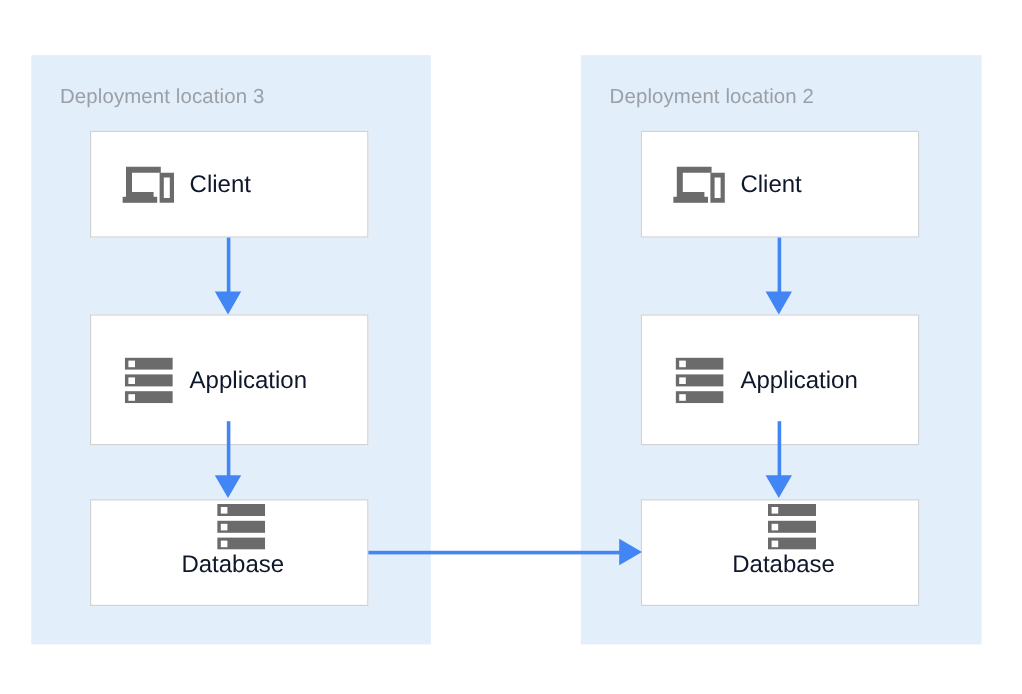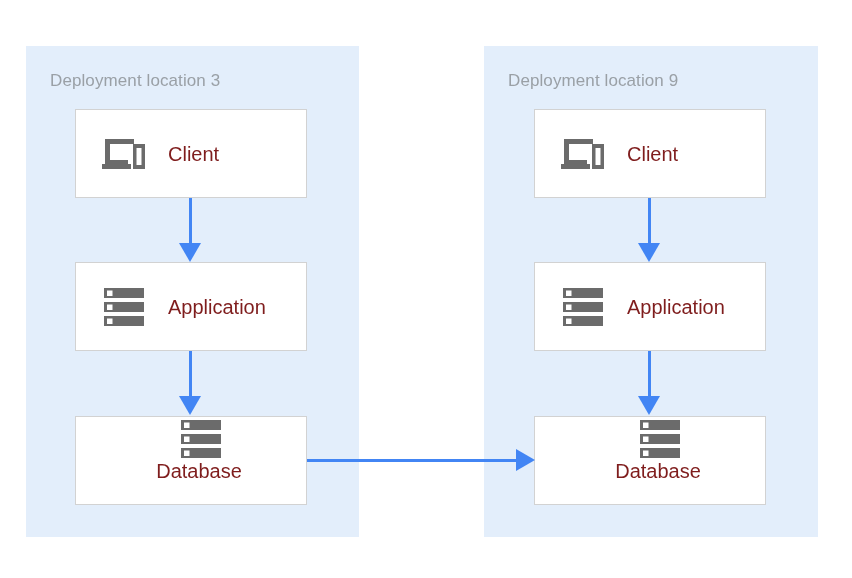--- a/index.html
+++ b/index.html
@@ -50,31 +50,31 @@
     width: 56px;
     height: 44px;
     margin-left: 20px;
     flex: 0 0 auto;
     display: flex;
     align-items: center;
     justify-content: center;
   }
   .node-label {
     font-size: 20px;
-    color: #7f1d1d;
-    margin-left: 16px;
+    color: #0f172a;
+    margin-left: 6px;
     white-space: nowrap;
     line-height: 1;
   }
 
   
   .col-a { left: 75px;  width: 232px; }
   .col-b { left: 534px; width: 232px; }
   .row-client { top: 109px; height: 89px; }
-  .row-app    { top: 262px; height: 89px; }
+  .row-app    { top: 262px; height: 109px; }
   .row-db     { top: 416px; height: 89px; flex-direction: column; }
 
   
   .arrow-line {
     position: absolute;
     background: #4285f4;
   }
   .v-line { width: 3px; }
   .h-line { height: 3px; }
 
@@ -141,21 +141,21 @@
         <rect x="0" y="14" width="40" height="10" fill="#6b6b6b"></rect>
         <rect x="3" y="16.5" width="5.5" height="5.5" fill="#ffffff"></rect>
         <rect x="0" y="28" width="40" height="10" fill="#6b6b6b"></rect>
         <rect x="3" y="30.5" width="5.5" height="5.5" fill="#ffffff"></rect>
       </svg>
     </span>
     <span class="node-label">Database</span>
   </div>
 
   <div id="region-2" class="region"></div>
-  <div id="region-2-label" class="region-label">Deployment location 9</div>
+  <div id="region-2-label" class="region-label">Deployment location 2</div>
 
   <div class="node col-b row-client">
     <span class="node-icon">
       <svg class="icon-svg" width="44" height="34" viewBox="0 0 44 34" aria-hidden="true">
         <path d="M3 2 H32 V7 H8 V23 H26 V28 H3 Z" fill="#6b6b6b"></path>
         <rect x="0" y="27" width="29" height="5" fill="#6b6b6b"></rect>
         <path d="M31 7 H43 V32 H31 Z M34.5 11 H39.5 V28 H34.5 Z" fill="#6b6b6b" fill-rule="evenodd"></path>
       </svg>
     </span>
     <span class="node-label">Client</span>

